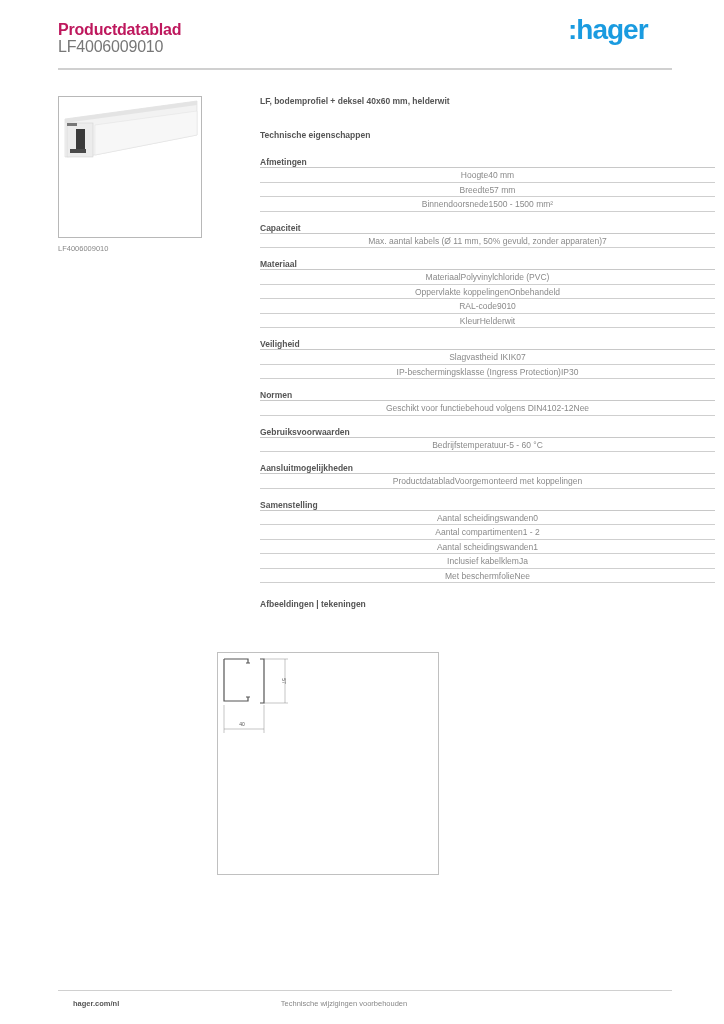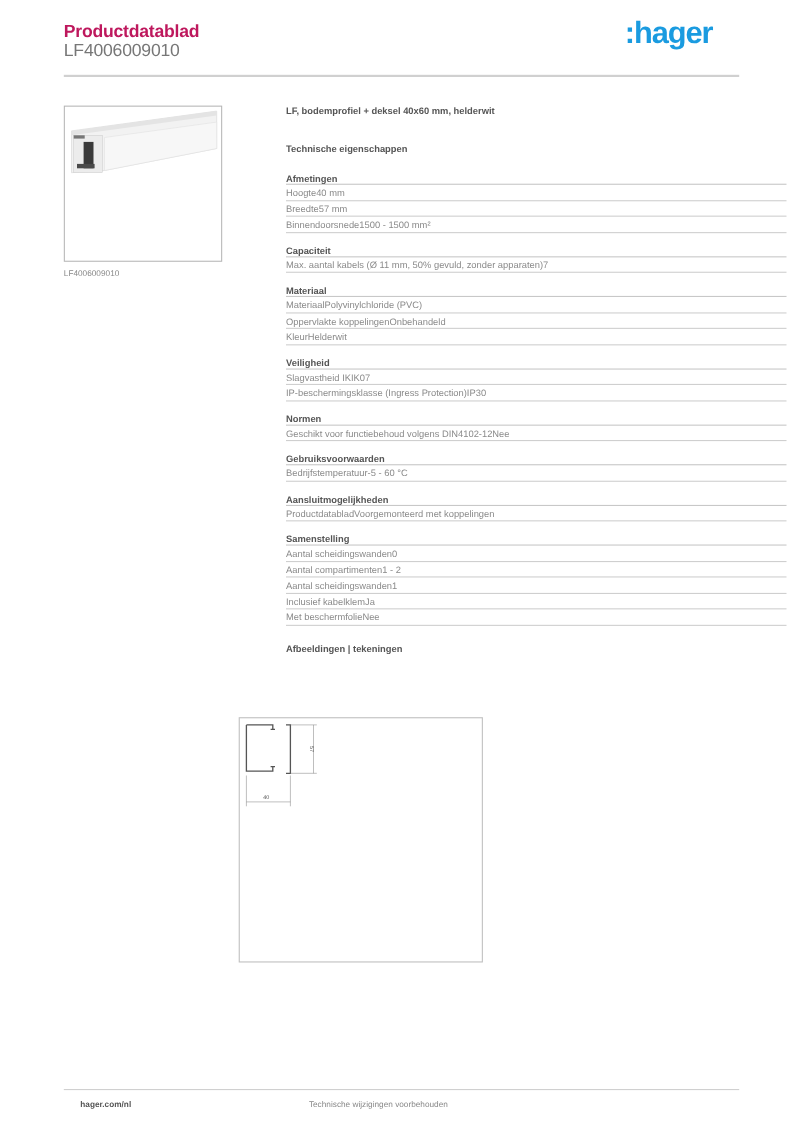--- a/index.html
+++ b/index.html
@@ -13,21 +13,21 @@
 
     .product-image { position: absolute; left: 58px; top: 96px; width: 144px; height: 142px; border: 1px solid #b8b8b8; background: #fff; overflow: hidden; }
     .image-caption { position: absolute; left: 58px; top: 244px; font-size: 7.5px; color: #888; }
 
     .main { position: absolute; left: 217px; top: 96px; width: 455px; margin-left: 43px; }
     .product-desc { font-size: 8.5px; font-weight: bold; color: #555; height: 34px; }
     .section-heading { font-size: 8.5px; font-weight: bold; color: #555; height: 26px; }
 
     .group { margin-bottom: 10px; }
     .group-title { font-size: 8.5px; font-weight: bold; color: #555; height: 12px; line-height: 12px; border-bottom: 1px solid #c8c8c8; }
-    .row { display: flex; justify-content: flex-start; font-size: 8.5px; color: #8a8a8a; height: 14.5px; line-height: 14px; border-bottom: 1px solid #cfcfcf; }
+    .row { display: flex; justify-content: center; font-size: 8.5px; color: #8a8a8a; height: 14.5px; line-height: 14px; border-bottom: 1px solid #cfcfcf; }
     .row .val { text-align: right; }
 
     .drawings-title { font-size: 8.5px; font-weight: bold; color: #555; margin-top: 16px; height: 14px; }
     .drawing-box { position: absolute; left: 217px; top: 652px; width: 222px; height: 223px; border: 1px solid #c0c0c0; background: #fff; }
 
     .footer-rule { position: absolute; left: 58px; top: 990px; width: 614px; height: 1px; background: #d0d0d0; }
     .footer-left { position: absolute; left: 58px; top: 999px; font-size: 7.5px; font-weight: bold; color: #555; padding-left: 15px; }
     .footer-center { position: absolute; left: 0; width: 688px; text-align: center; top: 999px; font-size: 7.5px; color: #888; }
     .footer-right { position: absolute; right: 52px; top: 999px; font-size: 10px; font-weight: bold; color: #555; margin-top: 48px; }
   </style>
@@ -81,20 +81,24 @@
       </div>
       <div class="group">
         <div class="group-title">Materiaal</div>
         <div class="row">
           <span>Materiaal</span>
           <span class="val">Polyvinylchloride (PVC)</span>
         </div>
         <div class="row">
           <span>Oppervlakte koppelingen</span>
           <span class="val">Onbehandeld</span>
+        </div>
+        <div class="row">
+          <span>RAL-code</span>
+          <span class="val">9010</span>
         </div>
         <div class="row">
           <span>Kleur</span>
           <span class="val">Helderwit</span>
         </div>
       </div>
       <div class="group">
         <div class="group-title">Veiligheid</div>
         <div class="row">
           <span>Slagvastheid IK</span>

